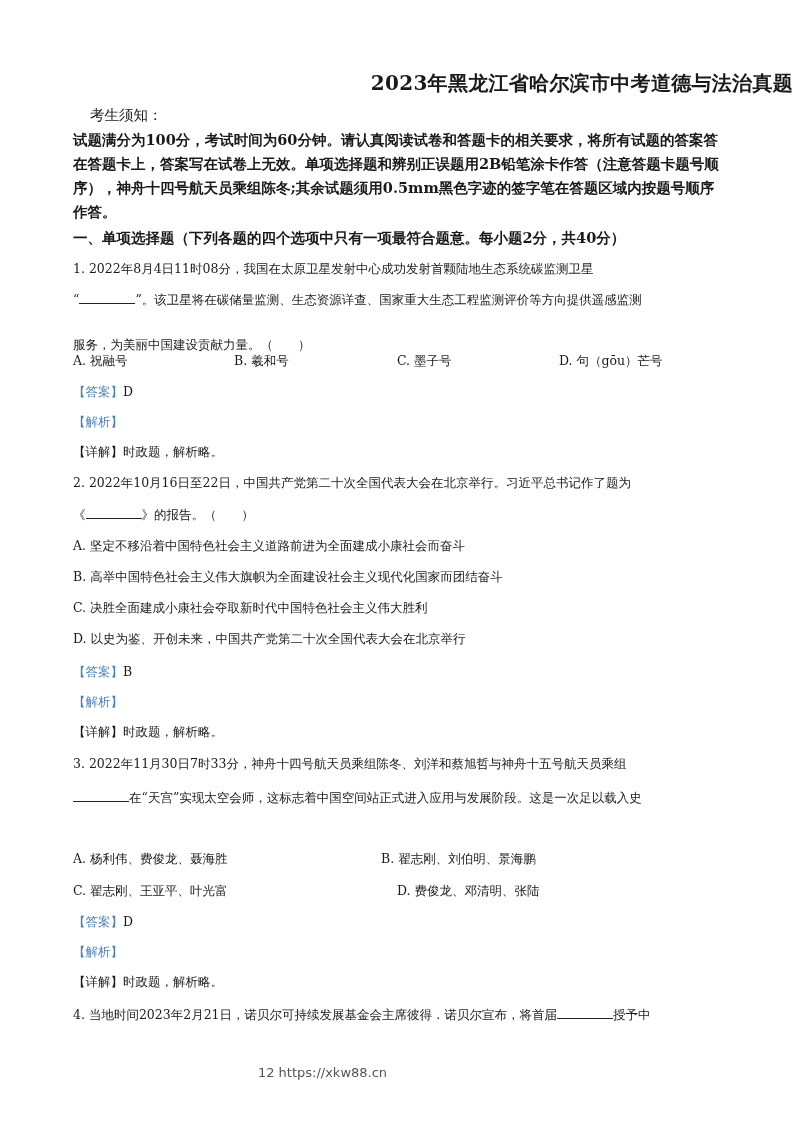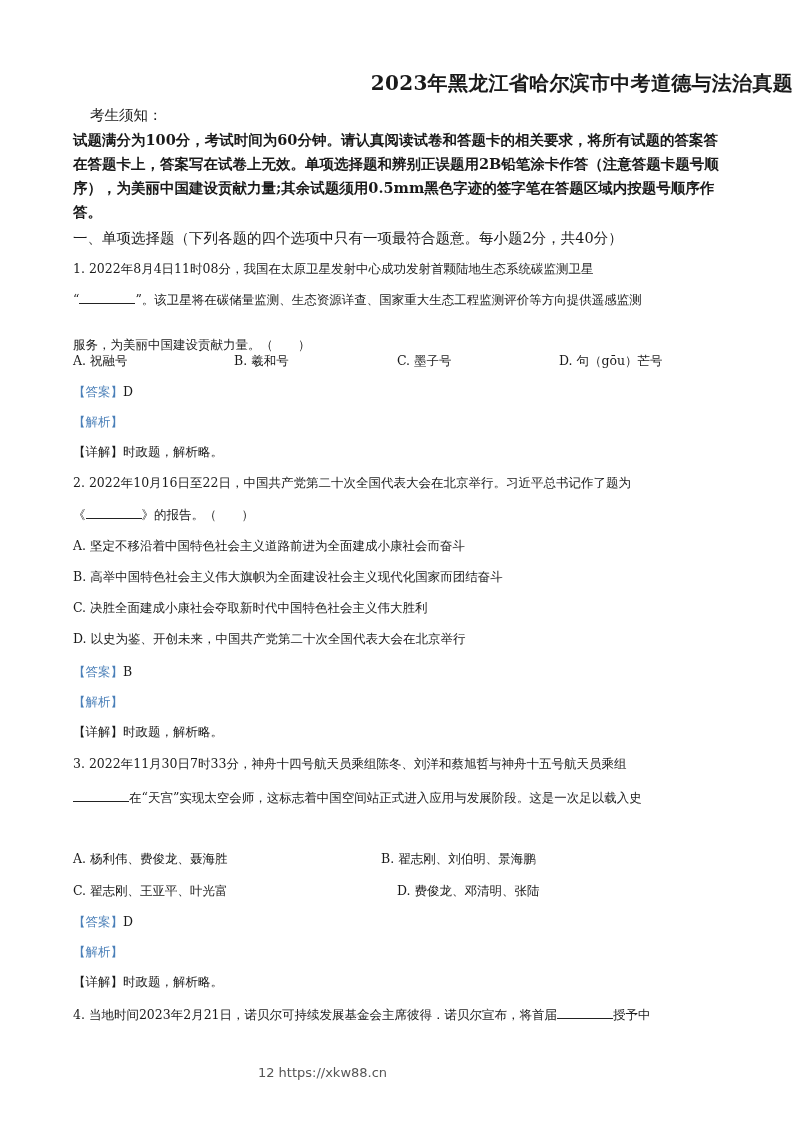--- a/index.html
+++ b/index.html
@@ -4,37 +4,37 @@
   <style>
     html, body { margin: 0; padding: 0; background: #ffffff; }
     body { width: 793px; height: 1122px; position: relative; overflow: hidden;
            font-family: "DejaVu Serif", "Liberation Serif", serif; color: #1a1a1a; }
     .page { position: absolute; left: 0; top: 0; width: 793px; height: 1122px; }
     .title { position: absolute; left: 0; width: 793px; top: 70px; text-align: right;
              font-size: 20px; font-weight: bold; letter-spacing: 0.3px; }
     .notice-head { position: absolute; left: 90px; top: 106px; font-size: 14.5px; font-weight: normal; }
     .notice-body { position: absolute; left: 73px; top: 128px; width: 650px; font-size: 14.5px;
                    font-weight: bold; line-height: 24px; }
-    .section-head { position: absolute; left: 73px; top: 229px; font-size: 14.5px; font-weight: normal; }
+    .section-head { position: absolute; left: 73px; top: 229px; font-size: 14.5px; font-weight: bold; }
     .line { position: absolute; left: 73px; font-size: 12.5px; white-space: nowrap; line-height: 18px; }
     .blank { display: inline-block; width: 56px; border-bottom: 1px solid #222; height: 13px; vertical-align: baseline; }
     .tag { color: #4a7fb8; }
     .tag-black { color: #1a1a1a; }
     .opt4 { position: absolute; font-size: 12.5px; white-space: nowrap; line-height: 18px; }
     .footer { position: absolute; top: 1065px; left: 0; width: 645px; text-align: center;
               font-family: "DejaVu Sans", "Liberation Sans", sans-serif; font-size: 13px; color: #555; }
   </style>
 </head>
 <body>
 
 <div class="page">
 
   <div class="title">2023年黑龙江省哈尔滨市中考道德与法治真题</div>
   <div class="notice-head">考生须知：</div>
-  <div class="notice-body">试题满分为100分，考试时间为60分钟。请认真阅读试卷和答题卡的相关要求，将所有试题的答案答在答题卡上，答案写在试卷上无效。单项选择题和辨别正误题用2B铅笔涂卡作答（注意答题卡题号顺序），为美丽中国建设贡献力量;其余试题须用0.5mm黑色字迹的签字笔在答题区域内按题号顺序作答。</div>
+  <div class="notice-body">试题满分为100分，考试时间为60分钟。请认真阅读试卷和答题卡的相关要求，将所有试题的答案答在答题卡上，答案写在试卷上无效。单项选择题和辨别正误题用2B铅笔涂卡作答（注意答题卡题号顺序），神舟十四号航天员乘组陈冬;其余试题须用0.5mm黑色字迹的签字笔在答题区域内按题号顺序作答。</div>
   <div class="section-head">一、单项选择题（下列各题的四个选项中只有一项最符合题意。每小题2分，共40分）</div>
 
   <div class="line" style="top:260px">1. 2022年8月4日11时08分，我国在太原卫星发射中心成功发射首颗陆地生态系统碳监测卫星</div>
   <div class="line" style="top:290px">
     <span>“</span><span class="blank"></span><span>”。该卫星将在碳储量监测、生态资源详查、国家重大生态工程监测评价等方向提供遥感监测</span>
   </div>
   <div class="line" style="top:336px">服务，为美丽中国建设贡献力量。（　　）</div>
   <div class="opt4" style="top:352px;left:73px">A. 祝融号</div>
   <div class="opt4" style="top:352px;left:234px">B. 羲和号</div>
   <div class="opt4" style="top:352px;left:397px">C. 墨子号</div>

